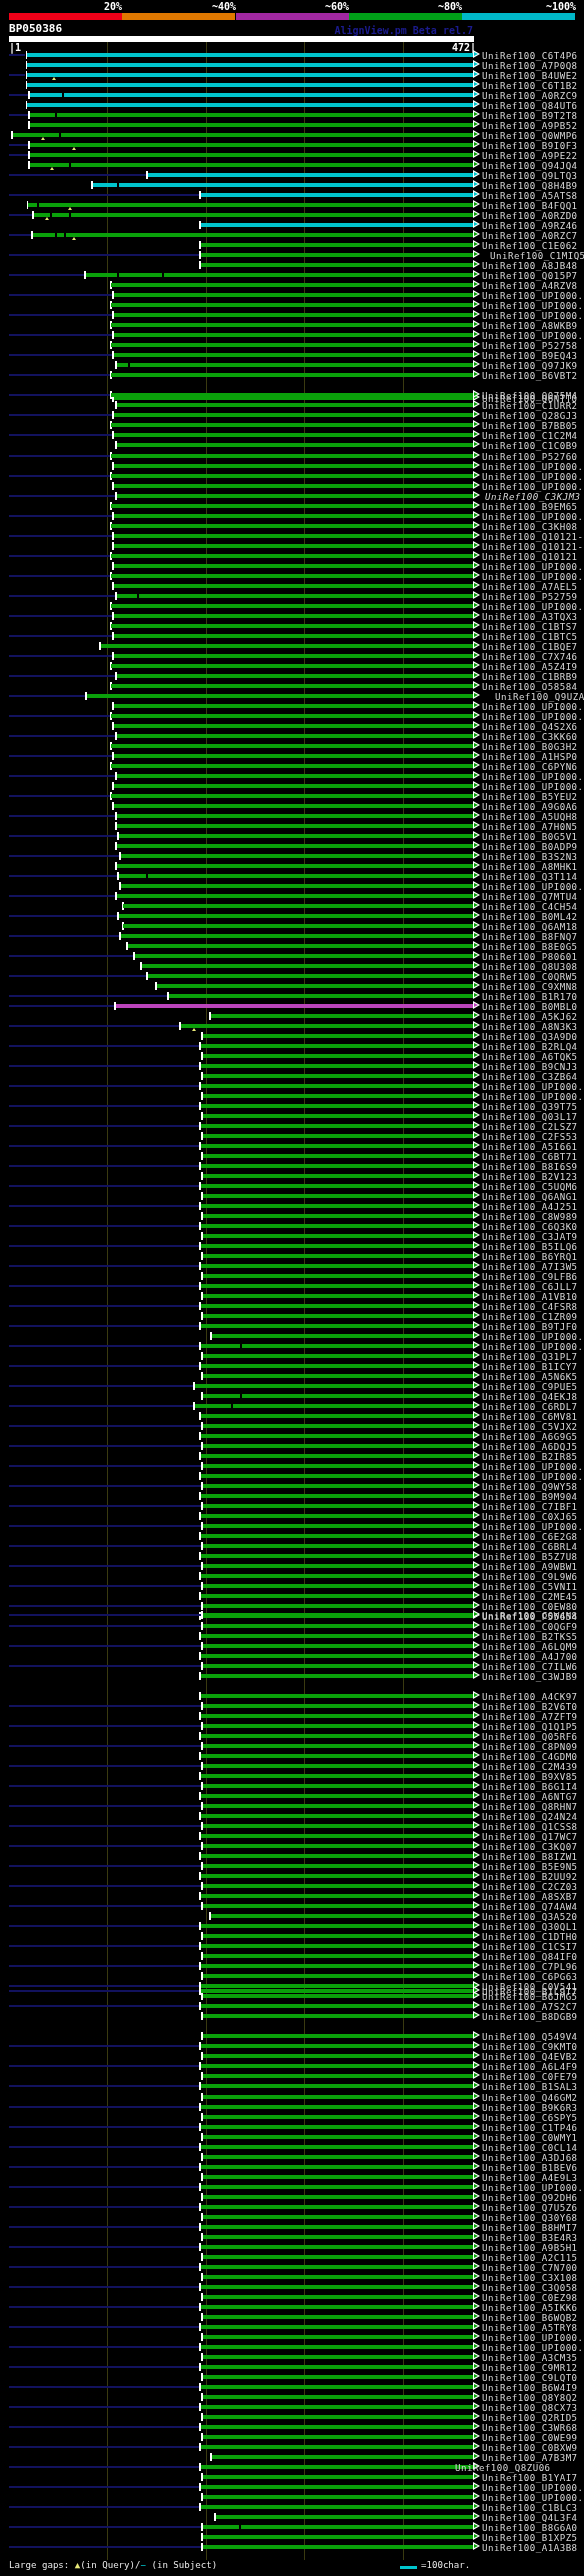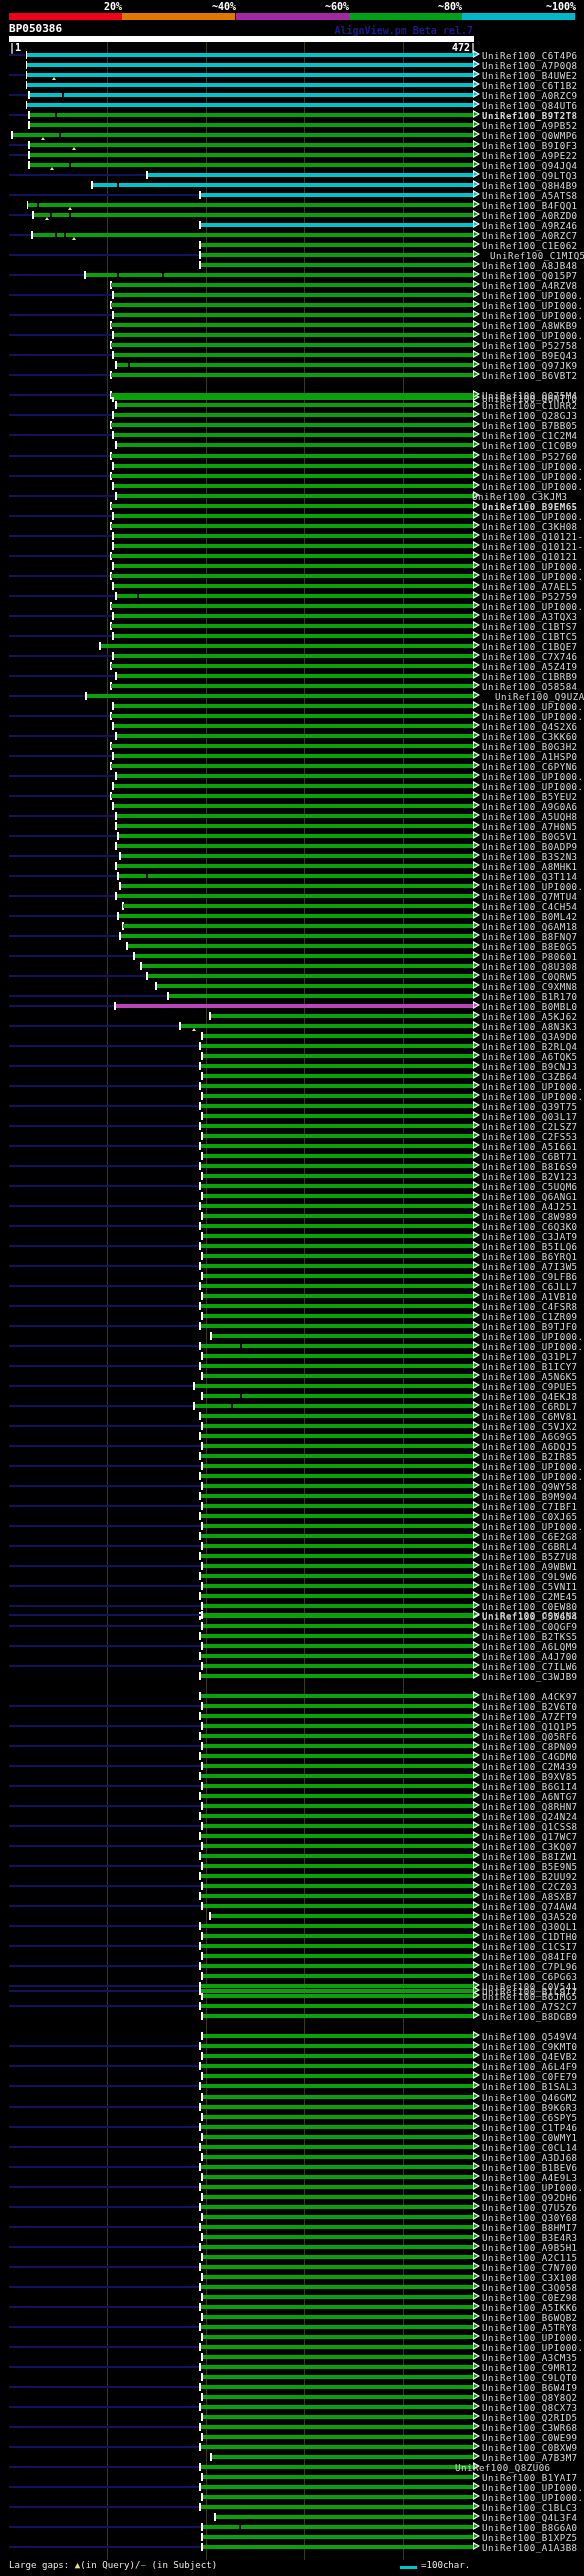--- a/index.html
+++ b/index.html
@@ -108,21 +108,21 @@
         <div class="arrowC" style="left: 474px; border-left-color: rgb(0, 196, 204);"></div>
         <div class="hlabel" style="left: 482px;">UniRef100_Q84UT6</div>
       </div>
       <div class="row" style="top: 110px;">
         <div class="leader" style="left: 9.1px; width: 19px;"></div>
         <div class="tick" style="left: 28px;"></div>
         <div class="bar" style="left: 30px; width: 444px; background: rgb(10, 160, 10);"></div>
         <div class="dash" style="left: 55px;"></div>
         <div class="arrowW" style="left: 473px;"></div>
         <div class="arrowC" style="left: 474px; border-left-color: rgb(10, 160, 10);"></div>
-        <div class="hlabel" style="left: 482px; font-weight: bold;">UniRef100_B9T2T8</div>
+        <div class="hlabel" style="left: 482px;">UniRef100_B9T2T8</div>
       </div>
       <div class="row" style="top: 120px;">
         <div class="tick" style="left: 28px;"></div>
         <div class="bar" style="left: 30px; width: 444px; background: rgb(10, 160, 10);"></div>
         <div class="arrowW" style="left: 473px;"></div>
         <div class="arrowC" style="left: 474px; border-left-color: rgb(10, 160, 10);"></div>
         <div class="hlabel" style="left: 482px;">UniRef100_A9PB52</div>
       </div>
       <div class="row" style="top: 130px;">
         <div class="tick" style="left: 11px;"></div>
@@ -410,28 +410,28 @@
         <div class="arrowW" style="left: 473px;"></div>
         <div class="arrowC" style="left: 474px; border-left-color: rgb(10, 160, 10);"></div>
         <div class="hlabel" style="left: 482px;">UniRef100_UPI000..</div>
       </div>
       <div class="row" style="top: 491px;">
         <div class="leader" style="left: 9.1px; width: 106px;"></div>
         <div class="tick" style="left: 115px;"></div>
         <div class="bar" style="left: 117px; width: 357px; background: rgb(10, 160, 10);"></div>
         <div class="arrowW" style="left: 473px;"></div>
         <div class="arrowC" style="left: 474px; border-left-color: rgb(10, 160, 10);"></div>
-        <div class="hlabel" style="left: 472px;">UniRef100_C3KJM3</div>
+        <div class="hlabel" style="left: 485px; font-style: italic;">UniRef100_C3KJM3</div>
       </div>
       <div class="row" style="top: 501px;">
         <div class="tick" style="left: 110px;"></div>
         <div class="bar" style="left: 111px; width: 363px; background: rgb(10, 160, 10);"></div>
         <div class="arrowW" style="left: 473px;"></div>
         <div class="arrowC" style="left: 474px; border-left-color: rgb(10, 160, 10);"></div>
-        <div class="hlabel" style="left: 482px; font-weight: bold;">UniRef100_B9EM65</div>
+        <div class="hlabel" style="left: 482px;">UniRef100_B9EM65</div>
       </div>
       <div class="row" style="top: 511px;">
         <div class="leader" style="left: 9.1px; width: 103px;"></div>
         <div class="tick" style="left: 112px;"></div>
         <div class="bar" style="left: 114px; width: 360px; background: rgb(10, 160, 10);"></div>
         <div class="arrowW" style="left: 473px;"></div>
         <div class="arrowC" style="left: 474px; border-left-color: rgb(10, 160, 10);"></div>
         <div class="hlabel" style="left: 482px;">UniRef100_UPI000..</div>
       </div>
       <div class="row" style="top: 521px;">

